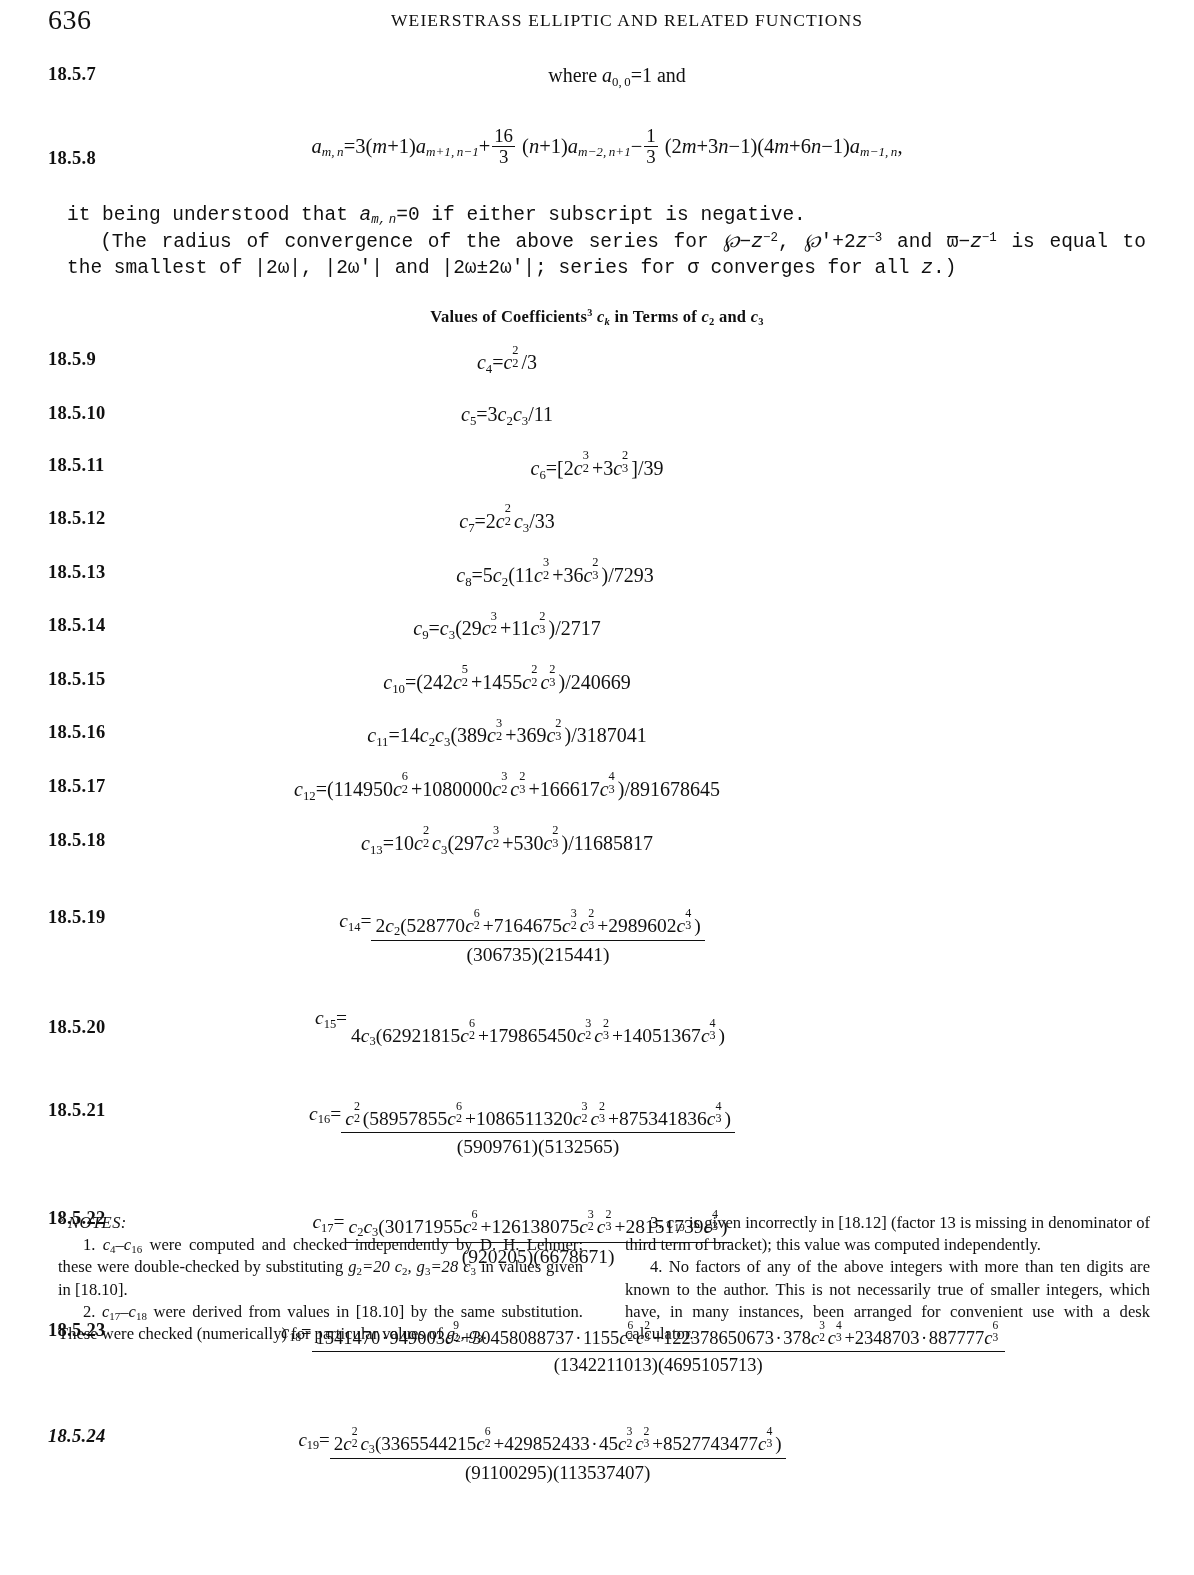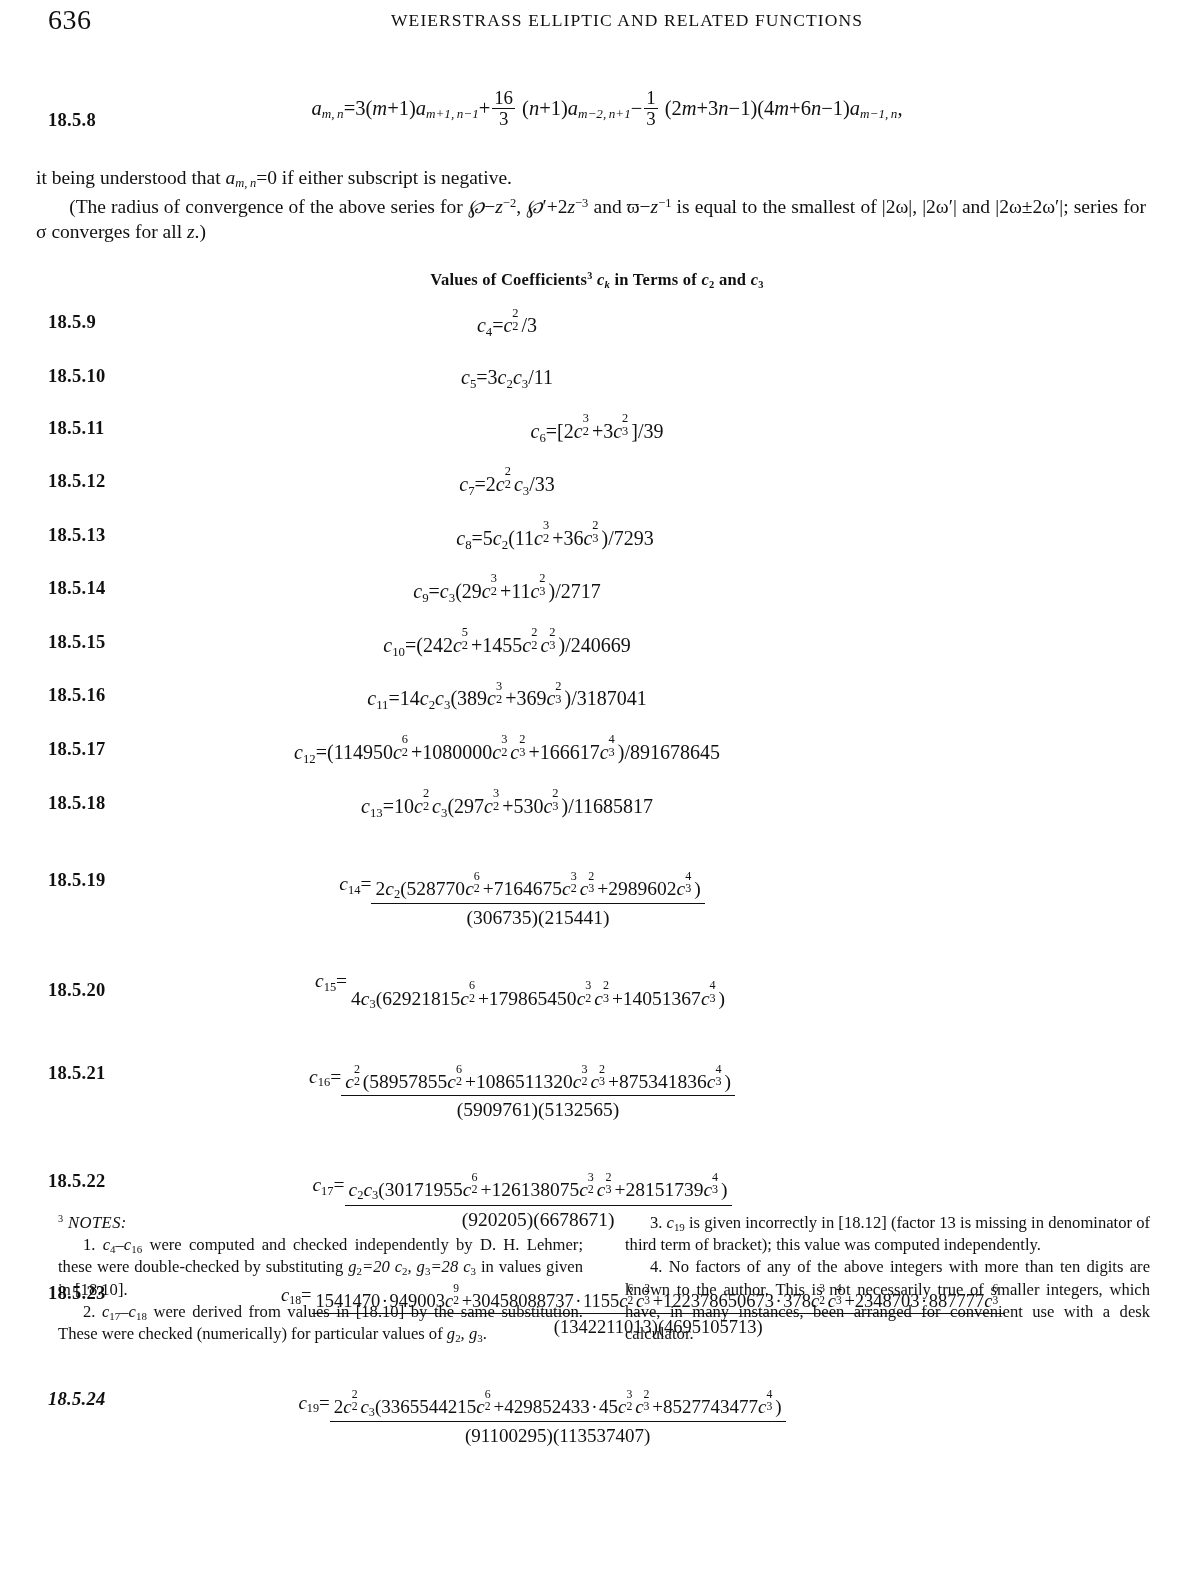--- a/index.html
+++ b/index.html
@@ -128,22 +128,23 @@
     display: block;
     border-top: 1.8px solid #101010;
     padding: 2px 4px 0 4px;
   }
 
   
   .para {
     font-size: 19.5px;
     line-height: 1.30;
     margin: 0;
-    padding: 0 48px 0 36px;
+    padding: 0 48px 0 67px;
     text-align: justify;
+    font-family: Liberation Mono, monospace;
   }
   .para .indent { display: inline-block; width: 1.7em; }
 
   .section-title {
     text-align: center;
     font-weight: bold;
     font-size: 16.5px;
     letter-spacing: 0.25px;
   }
 
@@ -183,20 +184,26 @@
 </head>
 <body>
 
 <div class="page">
 
   <div class="running-head">
     <div class="folio">636</div>
     <div class="head-title">WEIERSTRASS ELLIPTIC AND RELATED FUNCTIONS</div>
   </div>
 
+  <div class="eqrow" style="margin-top:12px;">
+    <span class="eqnum">18.5.7</span>
+    <div class="eqbody" style="padding-left:40px;">
+      where <span class="mi">a</span><span class="subn">0, 0</span>=1 and
+    </div>
+  </div>
 
   <div class="eqrow" style="margin-top:36px;">
     <span class="eqnum" style="top:22px;">18.5.8</span>
     <div class="eqbody" style="padding-left:20px; font-size:20.5px;">
       <span class="mi">a</span><span class="sub">m, n</span>=3(<span class="mi">m</span>+1)<span class="mi">a</span><span class="sub">m+1, n−1</span>+<span class="vfrac"><span class="num">16</span><span class="den">3</span></span>&nbsp;(<span class="mi">n</span>+1)<span class="mi">a</span><span class="sub">m−2, n+1</span>−<span class="vfrac"><span class="num">1</span><span class="den">3</span></span>&nbsp;(2<span class="mi">m</span>+3<span class="mi">n</span>−1)(4<span class="mi">m</span>+6<span class="mi">n</span>−1)<span class="mi">a</span><span class="sub">m−1, n</span>,
     </div>
   </div>
 
   <div class="para" style="margin-top:36px;">
     it being understood that <span class="mi">a</span><span class="sub">m, n</span>=0 if either subscript is negative.

